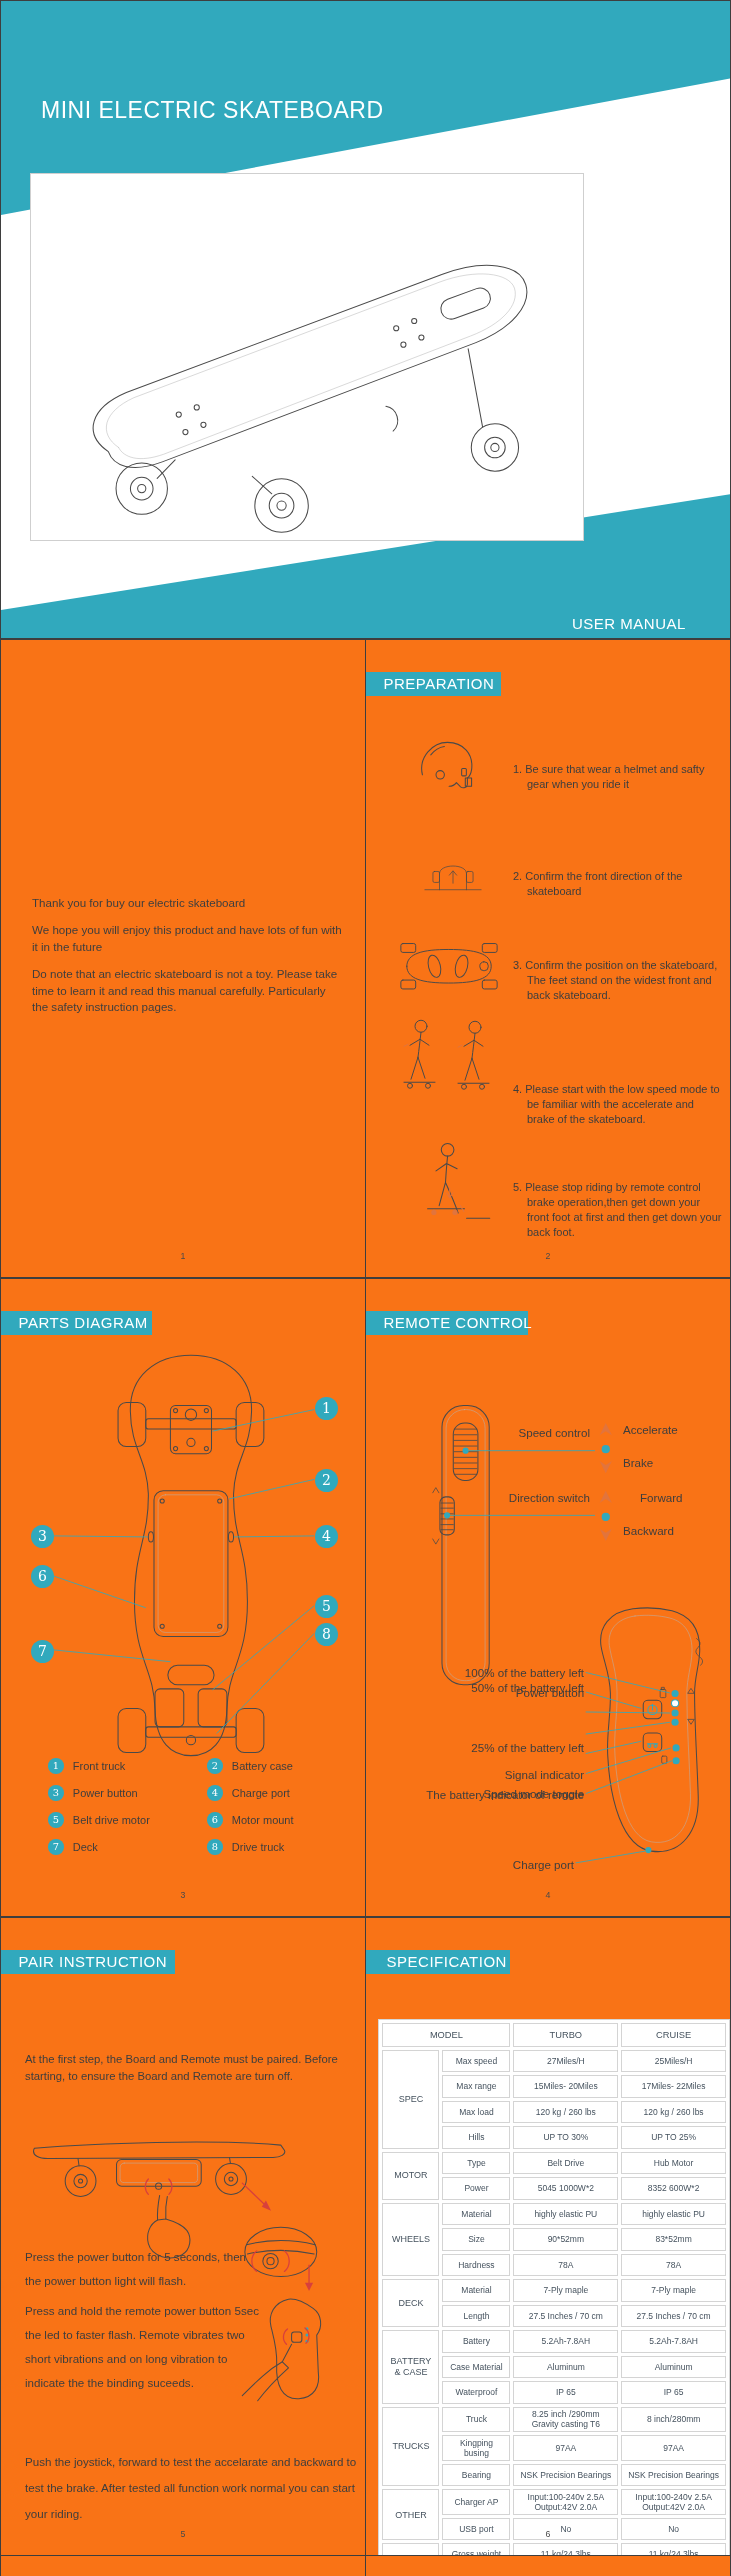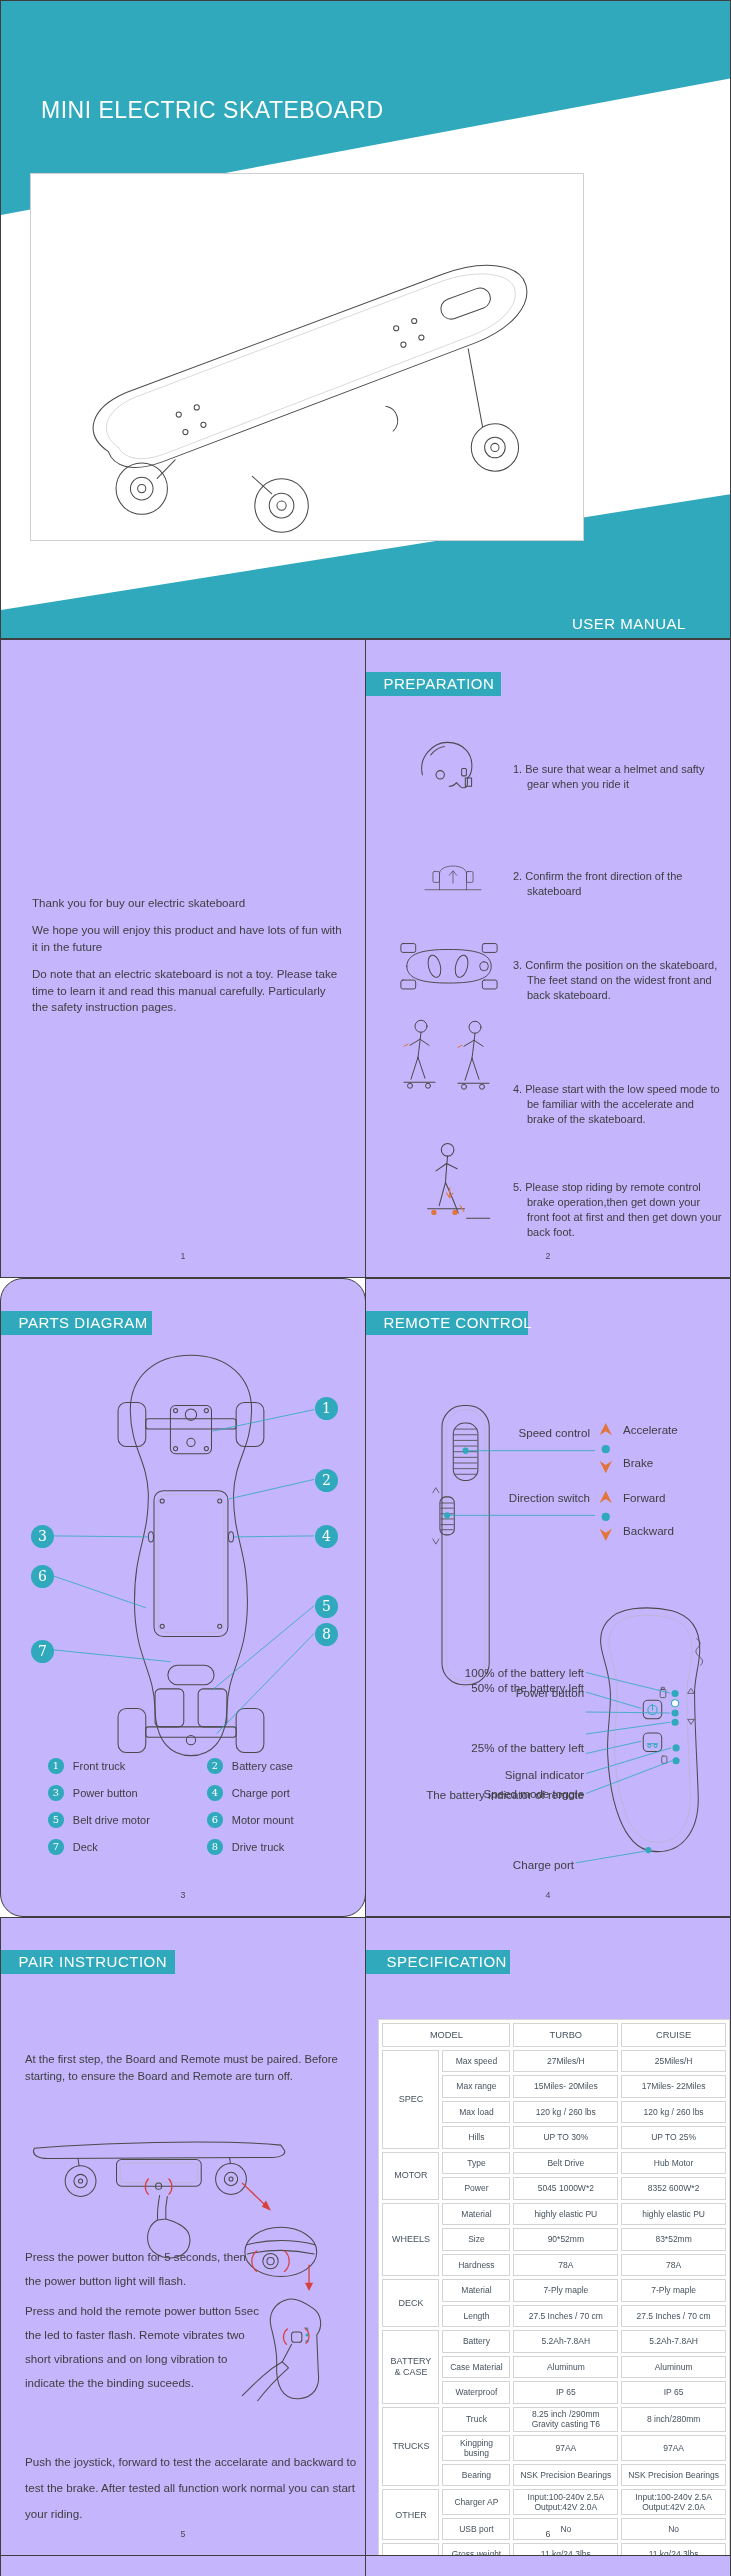--- a/index.html
+++ b/index.html
@@ -1,18 +1,18 @@
 <!DOCTYPE html>
 <html style="font-size:8.2px"><head>
 <meta charset="utf-8">
 <style>
   html,body{margin:0;padding:0;background:#fff;}
   .canvas{position:relative;width:731px;height:3195px;background:#fff;
           font-family:"Liberation Sans",sans-serif;color:#3E3E3E;overflow:hidden;}
-  .page{position:absolute;width:366px;height:639px;background:#c4b5fd;
+  .page{position:absolute;width:366px;height:639px;background:#f97316;
         border:1px solid #3E3E3E;box-sizing:border-box;}
   .cover{position:absolute;left:0;top:0;width:731px;height:639px;background:#fff;
          border:1px solid #3E3E3E;box-sizing:border-box;}
   .abs{position:absolute;left:0;top:0;}
   svg{display:block;}
   .line-art{stroke:#4a4a4a;stroke-width:2;fill:none;stroke-linecap:round;stroke-linejoin:round;}
   .faint{stroke:#b5b5b5;stroke-width:1;fill:none;}
   .tline{stroke:#31A9BD;stroke-width:1.6;fill:none;}
   .tfill{fill:#31A9BD;stroke:none;}
   .tstroke{stroke:#31A9BD;stroke-width:2;fill:none;stroke-linecap:round;}
@@ -64,21 +64,21 @@
   .lg3{left:47px;top:506px;}.lg4{left:206px;top:506px;}
   .lg5{left:47px;top:533px;}.lg6{left:206px;top:533px;}
   .lg7{left:47px;top:560px;}.lg8{left:206px;top:560px;}
 
   
   .r-lab{position:absolute;font-size:11.6px;color:#3E3E3E;white-space:nowrap;}
   .r-right{text-align:right;}
   .rl-speed{left:69px;top:147px;width:155px;}
   .rl-dir{left:69px;top:212px;width:155px;}
   .rl-acc{left:257px;top:144px;}.rl-brake{left:257px;top:177px;}
-  .rl-fwd{left:257px;top:212px;}.rl-bwd{left:257px;top:245px;}
+  .rl-fwd{left:274px;top:212px;}.rl-bwd{left:257px;top:245px;}
   .rl-i{left:2.1px;width:216px;text-align:right;}
   .rl-i0{top:387px;}.rl-i1{top:407px;}.rl-i2{top:402px;}.rl-i3{top:462px;}
   .rl-i4{top:469px;margin-top:39px;}.rl-i5{top:489px;}.rl-i6{top:509px;}
   .rl-cp{left:2.1px;top:579px;width:206px;text-align:right;}
 
   
   .pair-p{position:absolute;color:#3E3E3E;}
   .pair-p1{left:24px;top:133px;width:328px;font-size:11.3px;line-height:17px;}
   .pair-p2{left:24px;top:327px;width:233px;font-size:11.6px;line-height:24px;}
   .pair-p3{left:24px;top:381px;width:235px;font-size:11.6px;line-height:24px;}
@@ -214,21 +214,21 @@
         <line x1="96" y1="150" x2="140" y2="150"></line>
         <path d="M64,92 v16 M58,102 l6,9 6,-9" stroke="#E2743C"></path>
         <path d="M84,126 l7,11" stroke="#E2743C"></path>
       </g>
     </svg>
     <div class="pt pt5">5. Please stop riding by remote control brake operation,then get down your front foot at first and then get down your back foot.</div>
 
     <div class="page-num">2</div>
   </section>
 
-  <section class="page" style="left:0;top:1278px;border-radius:23px;">
+  <section class="page" style="left:0;top:1278px;">
     <div class="bar bar-parts">PARTS DIAGRAM</div>
     <svg class="abs" width="364" height="637" viewBox="0 0 709 1240">
       <g class="line-art">
         <path d="M370,148 C300,148 250,190 252,258 C253,330 285,352 287,418 C288,505 260,525 260,628 C260,738 298,758 300,838 C302,902 332,928 370,928 C408,928 438,902 440,838 C442,758 480,738 480,628 C480,525 452,505 453,418 C455,352 487,330 488,258 C490,190 440,148 370,148 Z"></path>
         <rect x="228" y="240" width="54" height="86" rx="16"></rect>
         <rect x="458" y="240" width="54" height="86" rx="16"></rect>
         <rect x="282" y="272" width="176" height="20" rx="5"></rect>
         <rect x="330" y="246" width="80" height="94" rx="10"></rect>
         <circle cx="370" cy="264" r="11"></circle>
           <circle cx="370" cy="318" r="8"></circle>

